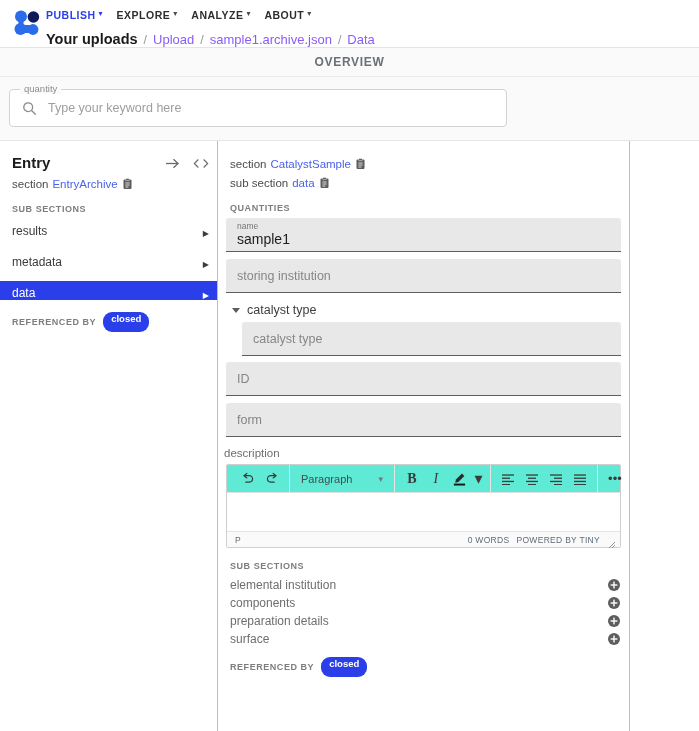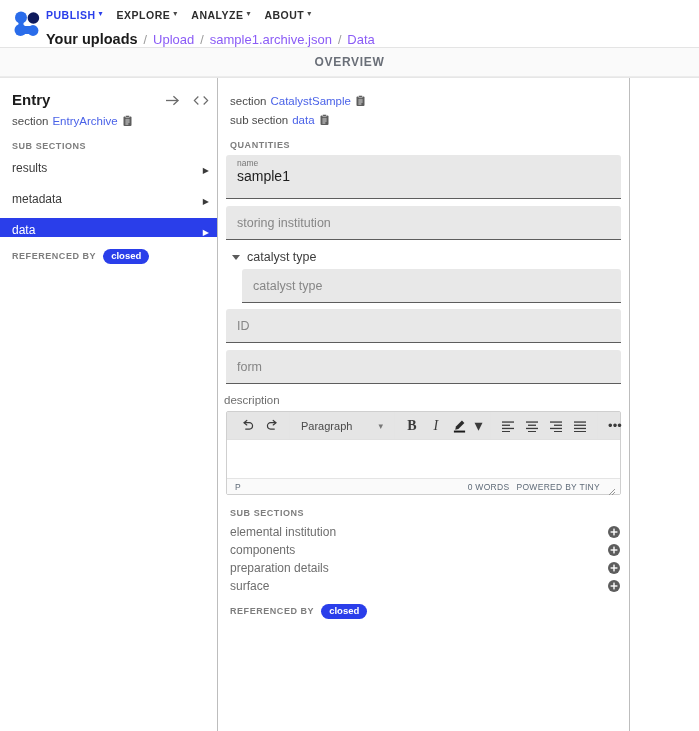--- a/index.html
+++ b/index.html
@@ -9,21 +9,21 @@
     background: #ffffff;
     color: #212121;
     overflow: hidden;
   }
   .app { width: 699px; height: 731px; display: flex; flex-direction: column; position: relative; }
 
   
   .topbar {
     height: 48px; min-height: 48px;
     background: #ffffff;
-    display: flex; align-items: center;
+    display: flex; align-items: flex-end;
     padding: 0 0 0 8px;
     border-bottom: 1px solid #e4e4e4;
     position: relative;
   }
   .logo { width: 38px; height: 48px; display: flex; align-items: center; justify-content: center; flex: none; }
   .logo svg { display: block; }
   .topbar-right { display: flex; flex-direction: column; padding-top: 5px; }
   .mainnav { display: flex; align-items: center; gap: 0px; height: 20px; }
   .navitem { display: flex; align-items: center; gap: 3px; margin-right: 14px; cursor: pointer; }
   .navitem .lbl { font-size: 10.5px; letter-spacing: .5px; font-weight: 700; color: #2d2d2d; }
@@ -89,50 +89,50 @@
     height: 19px; display: flex; align-items: flex-end; justify-content: space-between;
     padding: 0 8px 0 12px; font-size: 12px; color: #3b3b3b; cursor: pointer;
   }
   .subitem.sel { background: #2a3eea; color: #ffffff; height: 19px; }
   .subitem .arrow { font-size: 8px; color: #3b3b3b; }
   .subitem.sel .arrow { color: #ffffff; }
 
   .refline { display: flex; align-items: center; gap: 7px; padding: 12px 12px 0 12px; }
   .refline .caps2 { font-size: 9px; font-weight: 700; letter-spacing: .55px; color: #7d7d7d; }
   .chip {
-    background: #2a3eea; color: #fff; border-radius: 9px; padding: 2px 8px 3px 8px;
+    background: #2a3eea; color: #fff; border-radius: 9px; padding: 2px 8px 8px 8px;
     font-size: 9.5px; font-weight: 700; cursor: pointer; line-height: 1;
   }
 
   
   .fields { padding: 0 8px 0 8px; }
   .field {
     background: #e8e8e8; border-bottom: 1px solid #5d5d5d;
     border-radius: 3px 3px 0 0;
     height: 34px; margin-bottom: 7px;
     display: flex; flex-direction: column; justify-content: center;
     padding: 0 11px; position: relative; cursor: text;
   }
-  .field.filled { height: 44px; justify-content: flex-start; padding-top: 3px; }
+  .field.filled { height: 34px; justify-content: flex-start; padding-top: 3px; }
   .field .flabel { font-size: 8.5px; color: #767676; line-height: 11px; }
   .field .fvalue { font-size: 14px; color: #1d1d1d; line-height: 15px; }
   .field .fplace { font-size: 12.5px; color: #868686; }
   .field .cal { position: absolute; right: 10px; top: 9px; cursor: pointer; }
 
   .collapse-head { display: flex; align-items: center; gap: 7px; padding: 3px 0 5px 6px; cursor: pointer; }
   .tri { width: 0; height: 0; border-left: 4.5px solid transparent; border-right: 4.5px solid transparent; border-top: 5px solid #5b5b5b; }
   .collapse-head .ctitle { font-size: 12.5px; color: #3d3d3d; }
   .nested { padding-left: 16px; }
   .nested .field { margin-bottom: 6px; }
 
   .fieldlabel-out { font-size: 11.5px; color: #6e6e6e; padding: 3px 0 5px 6px; }
 
   
   .editor { margin: 0 8px 0 8px; border: 1px solid #cfcfcf; border-radius: 2px; background: #fff; }
-  .etoolbar { height: 28px; display: flex; align-items: flex-end; border-bottom: 1px solid #e0e0e0; background: #e5e5e5; padding: 0 4px; }
+  .etoolbar { height: 28px; display: flex; align-items: flex-end; border-bottom: 1px solid #e0e0e0; background: #5eead4; padding: 0 4px; }
   .egroup { display: flex; align-items: center; height: 100%; padding: 0 5px; border-right: 1px solid #e4e4e4; }
   .egroup.last { border-right: none; }
   .ebtn { width: 24px; height: 22px; display: flex; align-items: center; justify-content: center; cursor: pointer; color: #3b3b3b; }
   .ebtn.txt { font-size: 13px; }
   .ebtn.bold { font-weight: 700; font-family: "Liberation Serif", serif; font-size: 14px; }
   .ebtn.ital { font-style: italic; font-family: "Liberation Serif", serif; font-size: 14px; }
   .esel { display: flex; align-items: center; gap: 26px; padding: 0 6px; cursor: pointer; }
   .esel .selv { font-size: 11px; color: #4a4a4a; }
   .esel .selc { font-size: 9px; color: #777; }
   .ebody { height: 38px; background: #fff; cursor: text; }
@@ -198,20 +198,32 @@
         <span class="crumb-sep">/</span>
         <span class="crumb">Data</span>
       </div>
     </div>
   </div>
 
   <div class="tabstrip">
     <span class="tab-label">OVERVIEW</span>
   </div>
 
+  <div class="searchwrap">
+    <div class="searchbox">
+      <span class="float-label">quantity</span>
+      <span class="mag">
+        <svg width="15" height="15" viewBox="0 0 16 16">
+          <circle cx="6.6" cy="6.6" r="4.7" fill="none" stroke="#8b8b8b" stroke-width="1.4"></circle>
+          <line x1="10.2" y1="10.2" x2="14.2" y2="14.2" stroke="#8b8b8b" stroke-width="1.4" stroke-linecap="round"></line>
+        </svg>
+      </span>
+      <input class="search-input" type="text" placeholder="Type your keyword here" style="">
+    </div>
+  </div>
 
   <div class="body">
 
     <div class="panel-left">
       <div class="phead">
         <span class="ptitle">Entry</span>
         <div class="phead-icons">
           <span class="ic">
             <svg width="15" height="13" viewBox="0 0 16 14">
               <line x1="1" y1="7" x2="14" y2="7" stroke="#6b6b6b" stroke-width="1.4"></line>

